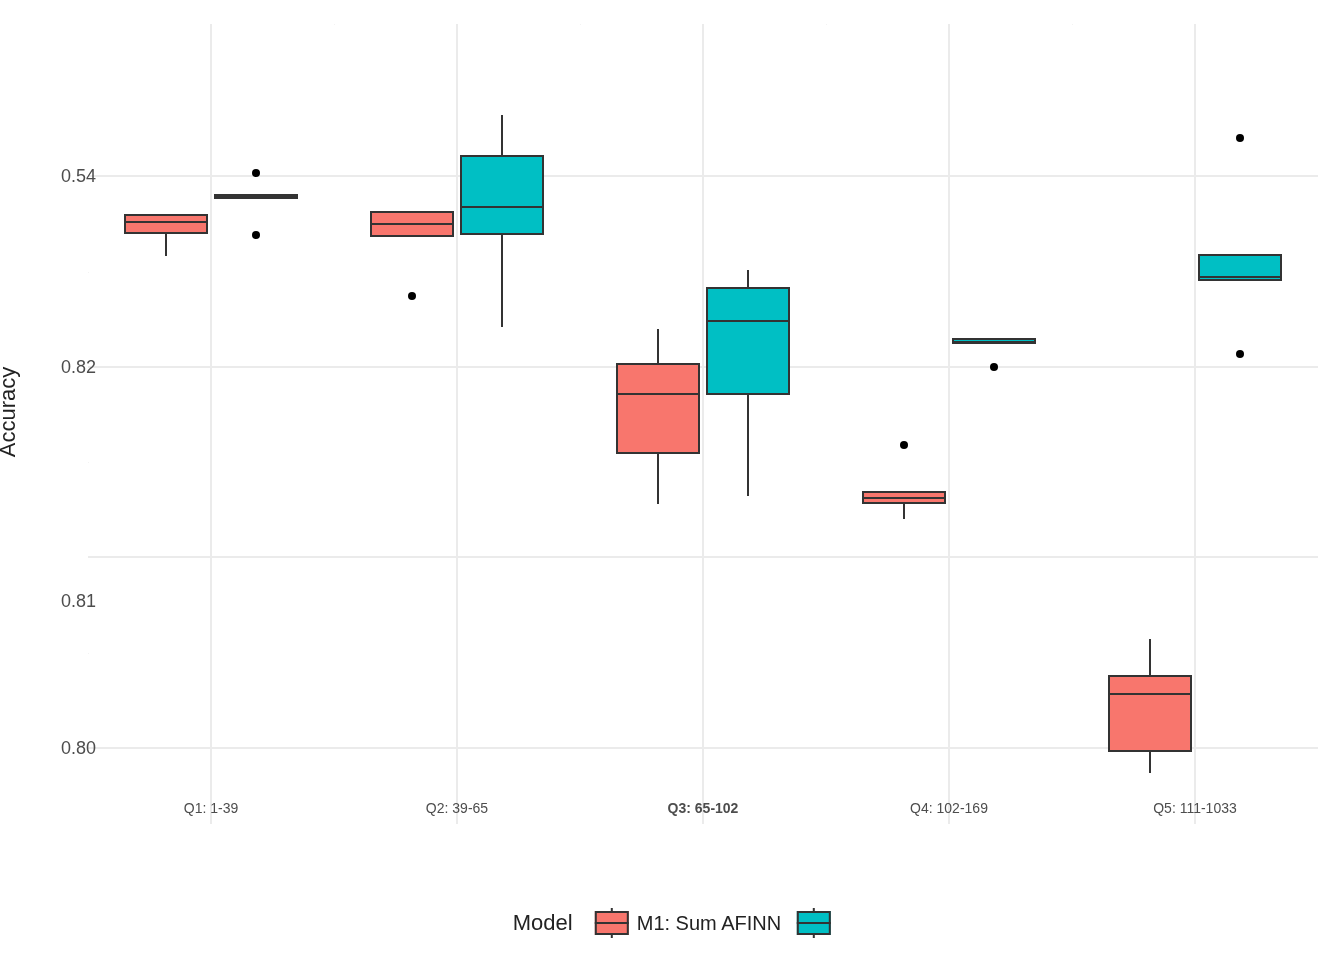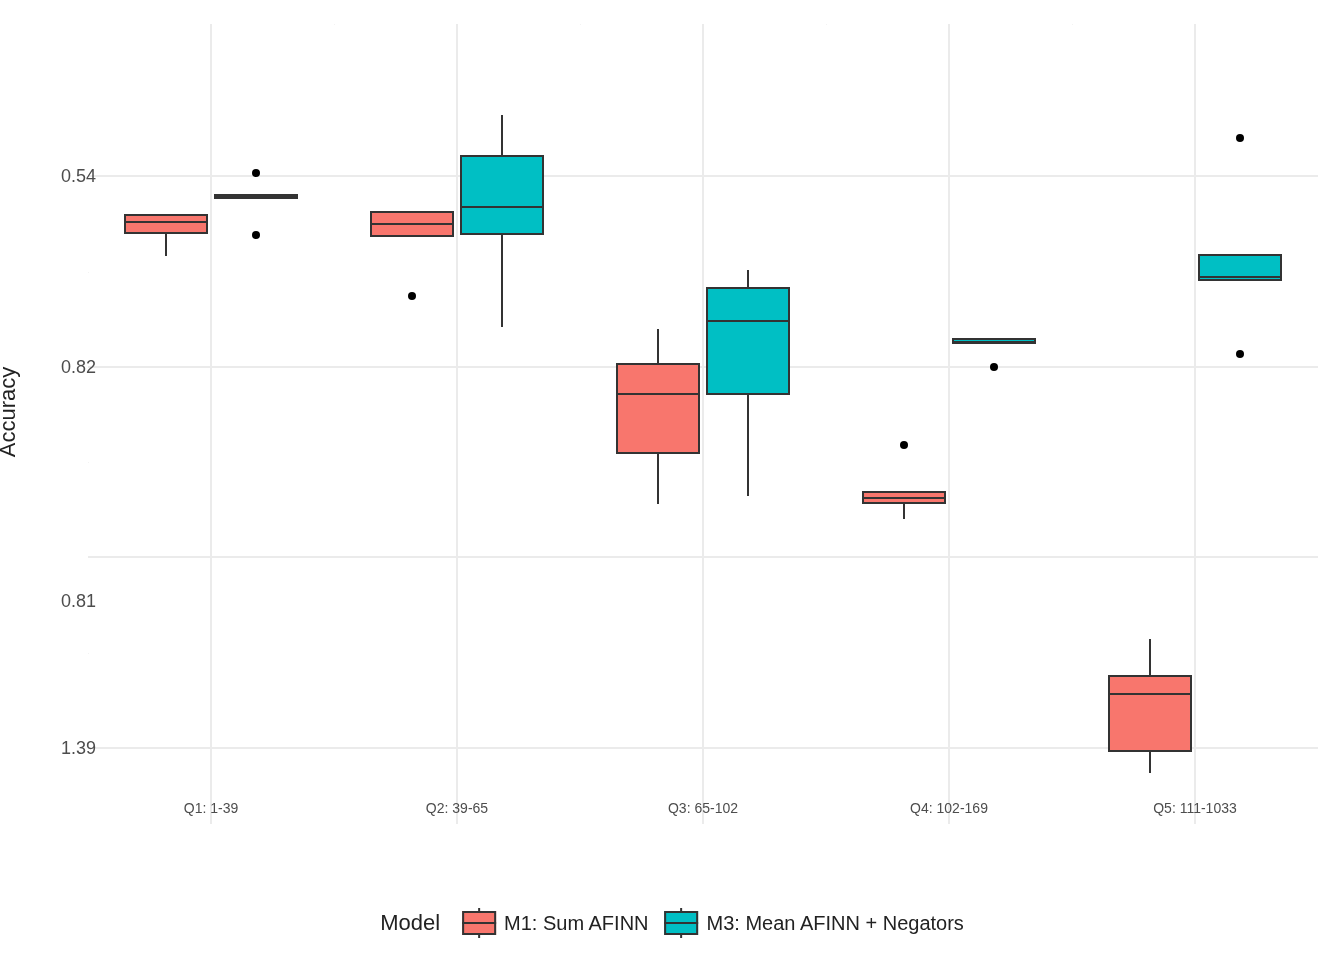--- a/index.html
+++ b/index.html
@@ -201,26 +201,25 @@
         <span class="wtick" style="bottom:-5px; height:5px;"></span>
       </span>
       <span>M1: Sum AFINN</span>
     </span>
     <span class="swatch">
       <span class="key-box m3">
         <span class="wtick" style="top:-5px; height:5px;"></span>
         <span class="mid"></span>
         <span class="wtick" style="bottom:-5px; height:5px;"></span>
       </span>
-      <span>M3: Mean AFINN + Negators</span>
     </span>
   </div>
 
-<div class="axis-tick-y" style="top: 747.81px;">1.39</div>
+<div class="axis-tick-y" style="top: 747.81px;">0.80</div>
     <div class="axis-tick-y" style="top: 556px; margin-top: 45px;">0.81</div>
     <div class="axis-tick-y" style="top: 366.857px;">0.82</div>
     <div class="axis-tick-y" style="top: 176.381px;">0.54</div>
     <div class="axis-tick-x" style="left: 211px;">Q1: 1-39</div>
     <div class="axis-tick-x" style="left: 457px;">Q2: 39-65</div>
-    <div class="axis-tick-x" style="left: 703px;">Q3: 65-102</div>
+    <div class="axis-tick-x" style="left: 703px; font-weight: bold;">Q3: 65-102</div>
     <div class="axis-tick-x" style="left: 949px;">Q4: 102-169</div>
     <div class="axis-tick-x" style="left: 1195px;">Q5: 111-1033</div>
   </div>
 
 </body></html>

